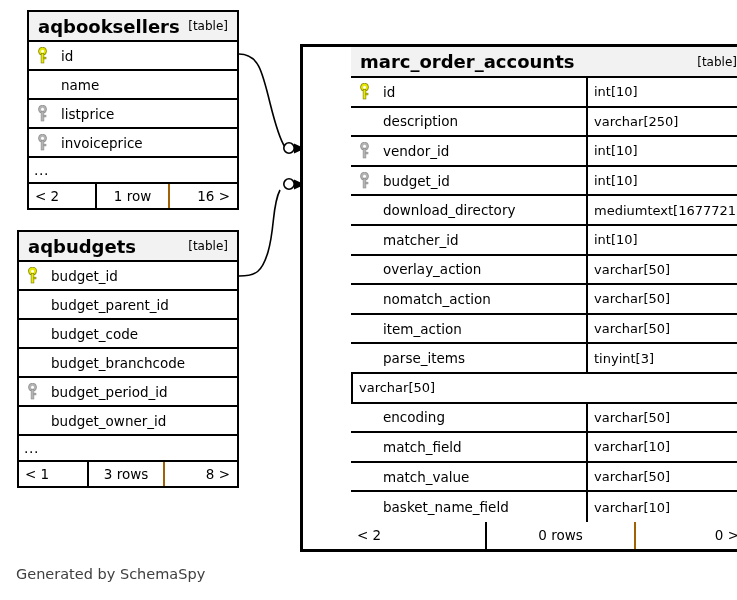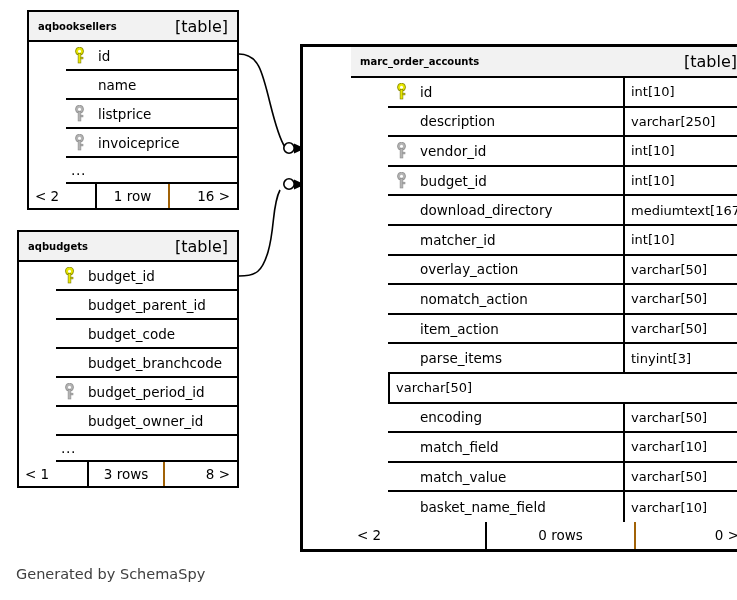--- a/index.html
+++ b/index.html
@@ -44,31 +44,31 @@
     align-items: center;
     justify-content: space-between;
     background: #f2f2f2;
     border-bottom: 2px solid #000000;
     box-sizing: border-box;
     padding: 0 9px;
     height: 30px;
   }
   .tbl-name {
     font-weight: bold;
-    font-size: 10px;
+    font-size: 18px;
     color: #000000;
     white-space: nowrap;
   }
   .tbl-kind {
-    font-size: 16px;
+    font-size: 12px;
     color: #000000;
     white-space: nowrap;
   }
 
-  .rowlist { display: block; margin-left: 37px; }
+  .rowlist { display: block; }
 
   .col-row {
     display: flex;
     align-items: center;
     border-bottom: 2px solid #000000;
     box-sizing: border-box;
     height: 29px;
     background: #ffffff;
   }
   .col-row:last-child { border-bottom: none; }

